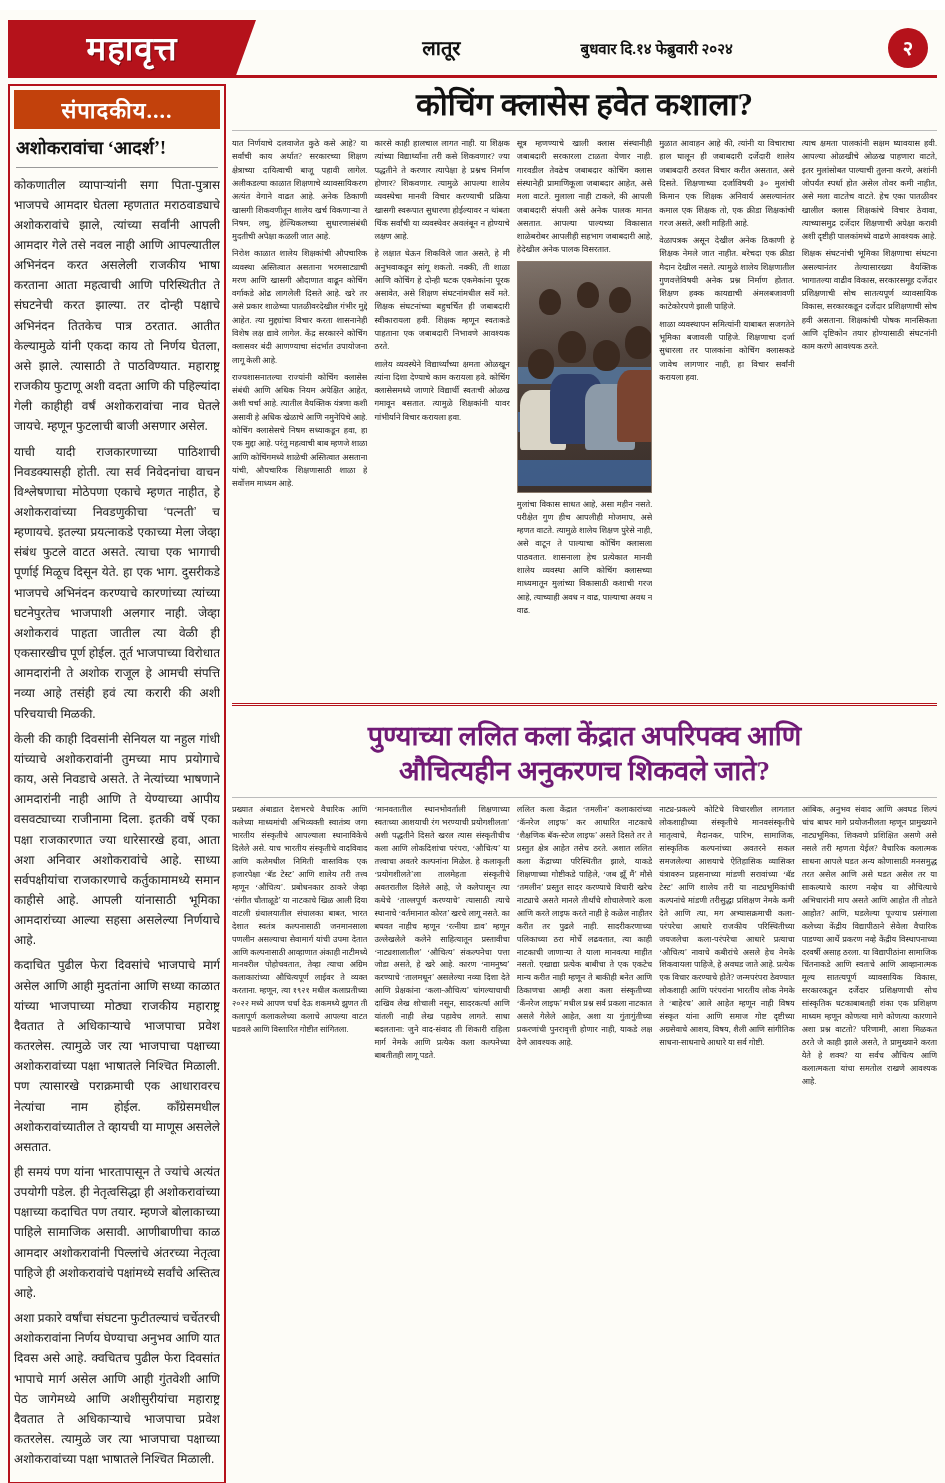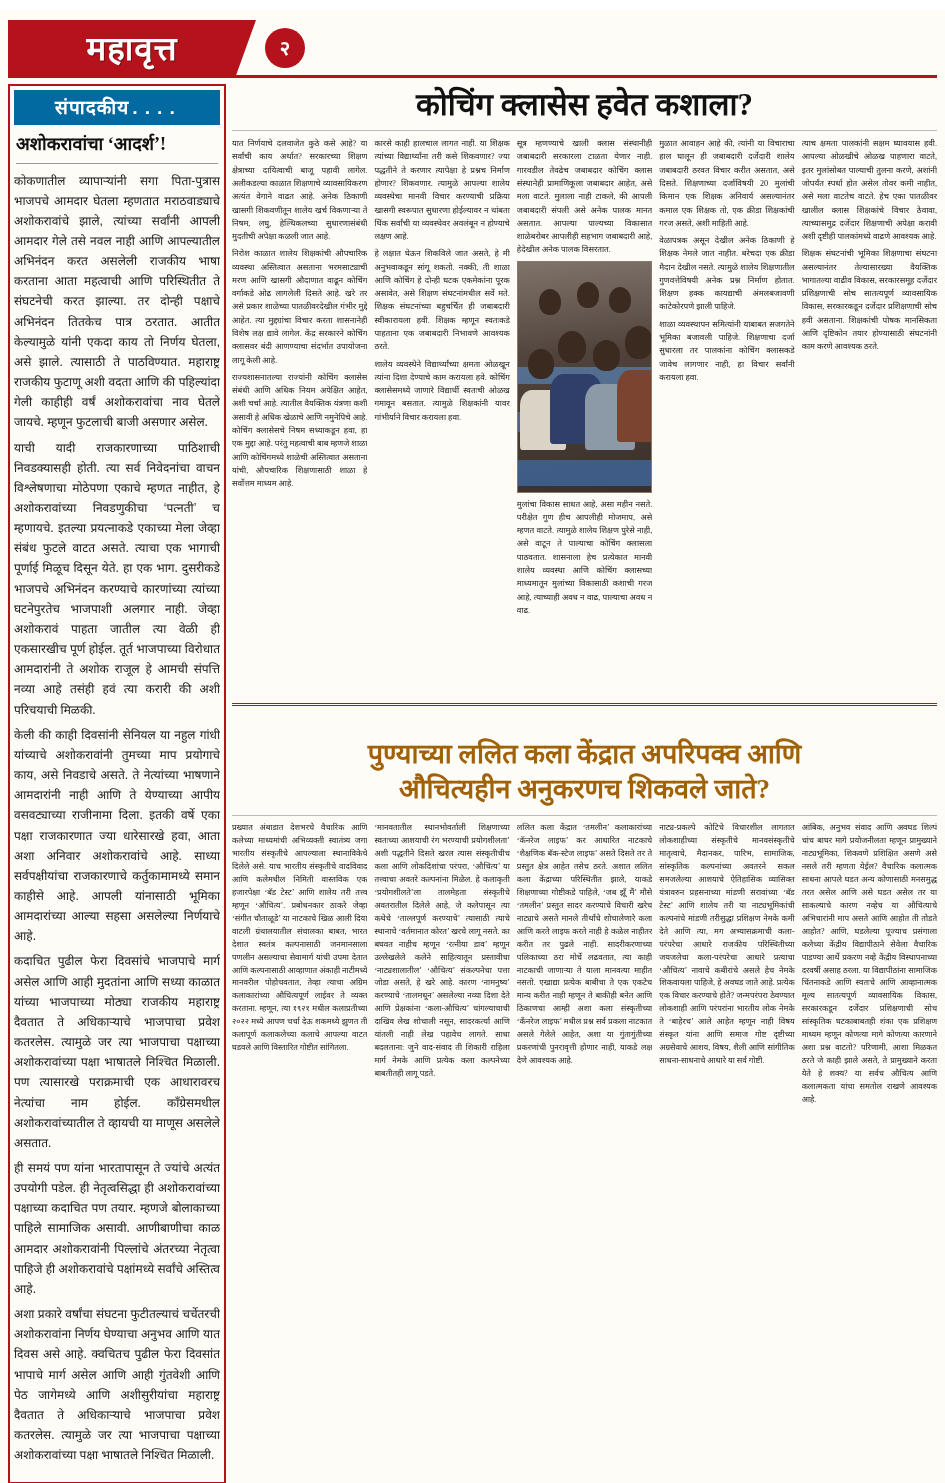--- a/index.html
+++ b/index.html
@@ -91,26 +91,26 @@
 
   
   .editorial {
     width: 218px;
     border: 2px solid #b5121b;
     padding: 4px;
     display: flex;
     flex-direction: column;
   }
   .edit-banner {
-    background: #0369a1;
+    background: #c2410c;
     color: #fff;
     text-align: center;
-    font-family: Liberation Mono, monospace;
-    font-weight: bold;
-    font-size: 19px;
+    font-family: Liberation Serif, serif;
+    font-weight: bold;
+    font-size: 22px;
     padding: 4px 0 5px 0;
     letter-spacing: 1px;
   }
   .edit-headline {
     font-family: "Liberation Serif", serif;
     font-weight: bold;
     font-size: 18px;
     color: #111;
     margin: 8px 2px 7px 2px;
     border-bottom: 1px solid #999;
@@ -127,21 +127,21 @@
     overflow: hidden;
     flex: 1;
   }
   .edit-body p { margin: 0 0 5px 0; }
 
   
   .main {
     flex: 1;
     display: flex;
     flex-direction: column;
-    gap: 23px;
+    gap: 5px;
   }
 
   
   .story1 { border-bottom: 3px double #b5121b; padding-bottom: 6px; }
   .s1-head {
     text-align: center;
     font-family: "Liberation Serif", serif;
     font-weight: bold;
     font-size: 31px;
     color: #111;
@@ -197,21 +197,21 @@
     background: linear-gradient(180deg, rgba(255,255,255,.12), rgba(255,255,255,0));
   }
 
   
   .story2 { flex: 1; display: flex; flex-direction: column; }
   .s2-head {
     text-align: center;
     font-family: "Liberation Serif", serif;
     font-weight: bold;
     font-size: 27px;
-    color: #a16207;
+    color: #701a75;
     line-height: 1.28;
     padding: 8px 4px 9px 4px;
     border-bottom: 1px solid #bbb;
     margin-bottom: 6px;
   }
   .s2-cols {
     display: flex;
     gap: 7px;
     flex: 1;
     overflow: hidden;
@@ -228,20 +228,24 @@
   .s2-col p { margin: 0 0 4px 0; font-family: Liberation Serif, serif; }
 </style>
 </head>
 <body>
 
 <div class="page">
 
   <div class="masthead">
     <div class="mast-logo-wrap">
       <span class="mast-logo">महावृत्त</span>
+    </div>
+    <div class="mast-mid">
+      <span class="mast-city">लातूर</span>
+      <span class="mast-date">बुधवार दि.१४ फेब्रुवारी २०२४</span>
     </div>
     <div class="mast-pageno">
       <span class="pageno-circle">२</span>
     </div>
   </div>
 
   <div class="content">
 
     <div class="editorial">
       <div class="edit-banner">संपादकीय....</div>
@@ -290,21 +294,21 @@
               <div class="head" style="left:80%;top:28%;width:28px;height:33px;"></div>
               <div class="body" style="left:74%;top:47%;width:52px;height:72px;background:#7a4430;"></div>
               <div class="head" style="left:16%;top:12%;width:22px;height:26px;"></div>
               <div class="head" style="left:44%;top:9%;width:22px;height:26px;"></div>
               <div class="head" style="left:68%;top:11%;width:22px;height:26px;"></div>
             </div>
             <p>मुलांचा विकास साधत आहे, असा महीन नसते. परीक्षेत गुण हीच आपलीही मोजमाप, असे म्हणत वाटते. त्यामुळे शालेय शिक्षण पुरेसे नाही, असे वाटून ते पाल्याचा कोचिंग क्लासला पाठवतात. शासनाला हेच प्रत्येकात मानवी शालेय व्यवस्था आणि कोचिंग क्लासच्या माध्यमातून मुलांच्या विकासाठी कशाची गरज आहे, त्याच्याही अवध न वाढ, पाल्याचा अवध न वाढ.</p>
           </div>
 
           <div class="s1-col">
-            <p>मुळात आवाहन आहे की, त्यांनी या विचाराचा हाल घालून ही जबाबदारी दर्जेदारी शालेय जबाबदारी ठरवत विचार करीत असतात, असे दिसते. शिक्षणाच्या दर्जाविषयी 20 मुलांची किमान एक शिक्षक अनिवार्य असल्यानंतर कमाल एक शिक्षक तो, एक क्रीडा शिक्षकांची गरज असते, अशी माहिती आहे.</p>
+            <p>मुळात आवाहन आहे की, त्यांनी या विचाराचा हाल घालून ही जबाबदारी दर्जेदारी शालेय जबाबदारी ठरवत विचार करीत असतात, असे दिसते. शिक्षणाच्या दर्जाविषयी ३० मुलांची किमान एक शिक्षक अनिवार्य असल्यानंतर कमाल एक शिक्षक तो, एक क्रीडा शिक्षकांची गरज असते, अशी माहिती आहे.</p>
             <p>वेळापत्रक असून देखील अनेक ठिकाणी हे शिक्षक नेमले जात नाहीत. बरेचदा एक क्रीडा मैदान देखील नसते. त्यामुळे शालेय शिक्षणातील गुणवत्तेविषयी अनेक प्रश्न निर्माण होतात. शिक्षण हक्क कायद्याची अंमलबजावणी काटेकोरपणे झाली पाहिजे.</p>
             <p>शाळा व्यवस्थापन समित्यांनी याबाबत सजगतेने भूमिका बजावली पाहिजे. शिक्षणाचा दर्जा सुधारला तर पालकांना कोचिंग क्लासकडे जावेच लागणार नाही, हा विचार सर्वांनी करायला हवा.</p>
           </div>
 
           <div class="s1-col">
             <p>त्याच क्षमता पालकांनी सक्षम घ्यावयास हवी. आपल्या ओळखीचे ओळख पाहणारा वाटते, इतर मुलांसोबत पाल्याची तुलना करणे, अशांनी जोपर्यंत स्पर्धा होत असेल तोवर कमी नाहीत, असे मला वाटतेच वाटते. हेच एका पातळीवर खालील क्लास शिक्षकांचे विचार ठेवावा, त्याच्यासमुद्र दर्जेदार शिक्षणाची अपेक्षा करावी अशी दृष्टीही पालकांमध्ये वाढणे आवश्यक आहे.</p>
             <p>शिक्षक संघटनांची भूमिका शिक्षणाचा संघटना असल्यानंतर तेल्यासारख्या वैयक्तिक भागातल्या वाढीव विकास, सरकारसमूह दर्जेदार प्रशिक्षणाची सोच सातत्यपूर्ण व्यावसायिक विकास, सरकारकडून दर्जेदार प्रशिक्षणाची सोच हवी असताना. शिक्षकांची पोषक मानसिकता आणि दृष्टिकोन तयार होण्यासाठी संघटनांनी काम करणे आवश्यक ठरते.</p>
           </div>
 
         </div>

